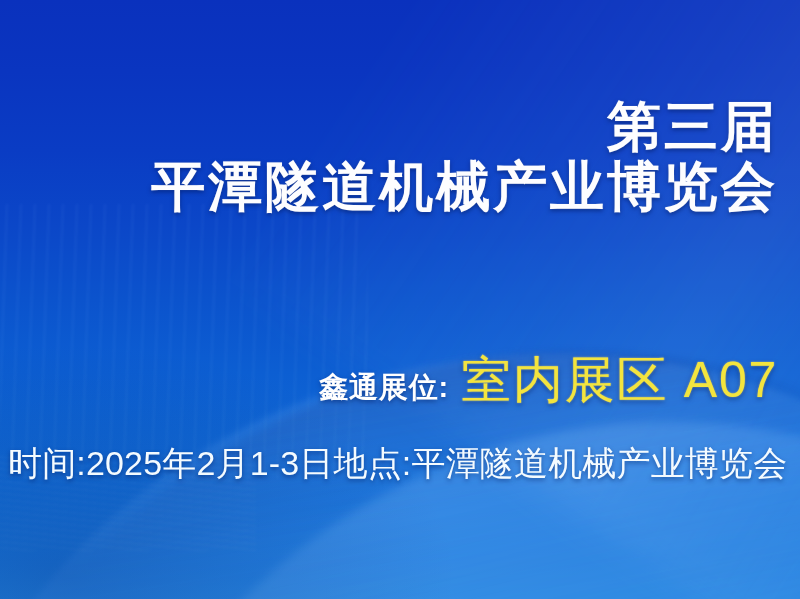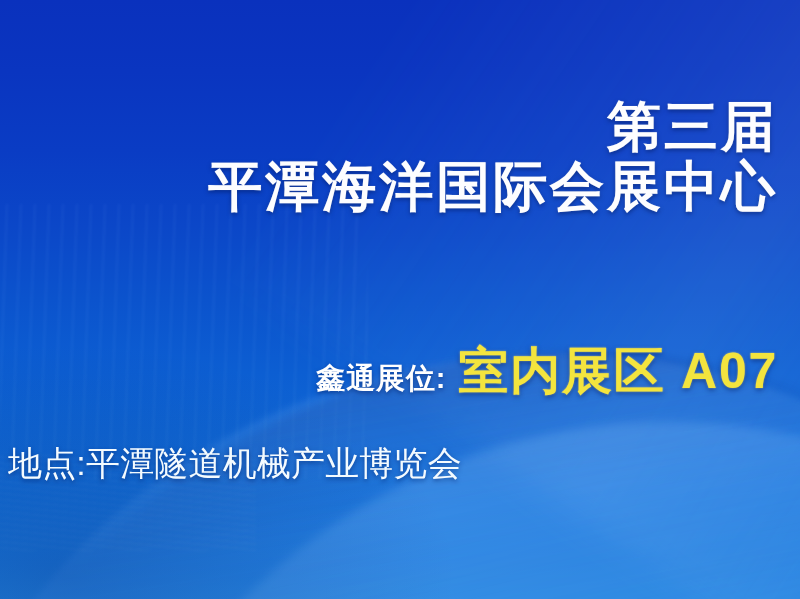--- a/index.html
+++ b/index.html
@@ -190,25 +190,26 @@
     color: #ffffff;
     font-size: 29px;
     font-weight: 700;
     letter-spacing: 0.03em;
     text-shadow: 0 2px 4px rgba(2,24,92,0.5);
   }
 
   .booth-value {
     color: #f3e43e;
     font-size: 50px;
-    font-weight: 700;
+    font-weight: 400;
     letter-spacing: 0.035em;
     text-shadow:
       0 2px 5px rgba(2,24,92,0.55),
       0 0 2px rgba(255,246,150,0.8);
+    margin-top: 9px;
   }
 
   .footer-row {
     position: absolute;
     left: 8px;
     right: 14px;
     top: 441px;
     display: flex;
     align-items: baseline;
     justify-content: space-between;
@@ -233,26 +234,27 @@
   <div class="bg-swoosh-dark"></div>
   <div class="bg-swoosh-a"></div>
   <div class="bg-swoosh-b"></div>
   <div class="bg-ripples"></div>
   <div class="bg-vignette"></div>
 
   <div class="content">
 
     <div class="headline-block">
       <div class="hl hl-1">第三届</div>
-      <div class="hl hl-2">平潭海洋国际会展中心</div>
+      <div class="hl hl-2">平潭隧道机械产业博览会</div>
     </div>
 
     <div class="booth-row">
       <span class="booth-label">鑫通展位:</span>
       <span class="booth-value">室内展区 A07</span>
     </div>
 
     <div class="footer-row">
+      <span class="footer-item">时间:2025年2月1-3日</span>
       <span class="footer-item">地点:平潭隧道机械产业博览会</span>
     </div>
 
   </div>
 </div>
 
 </body></html>

